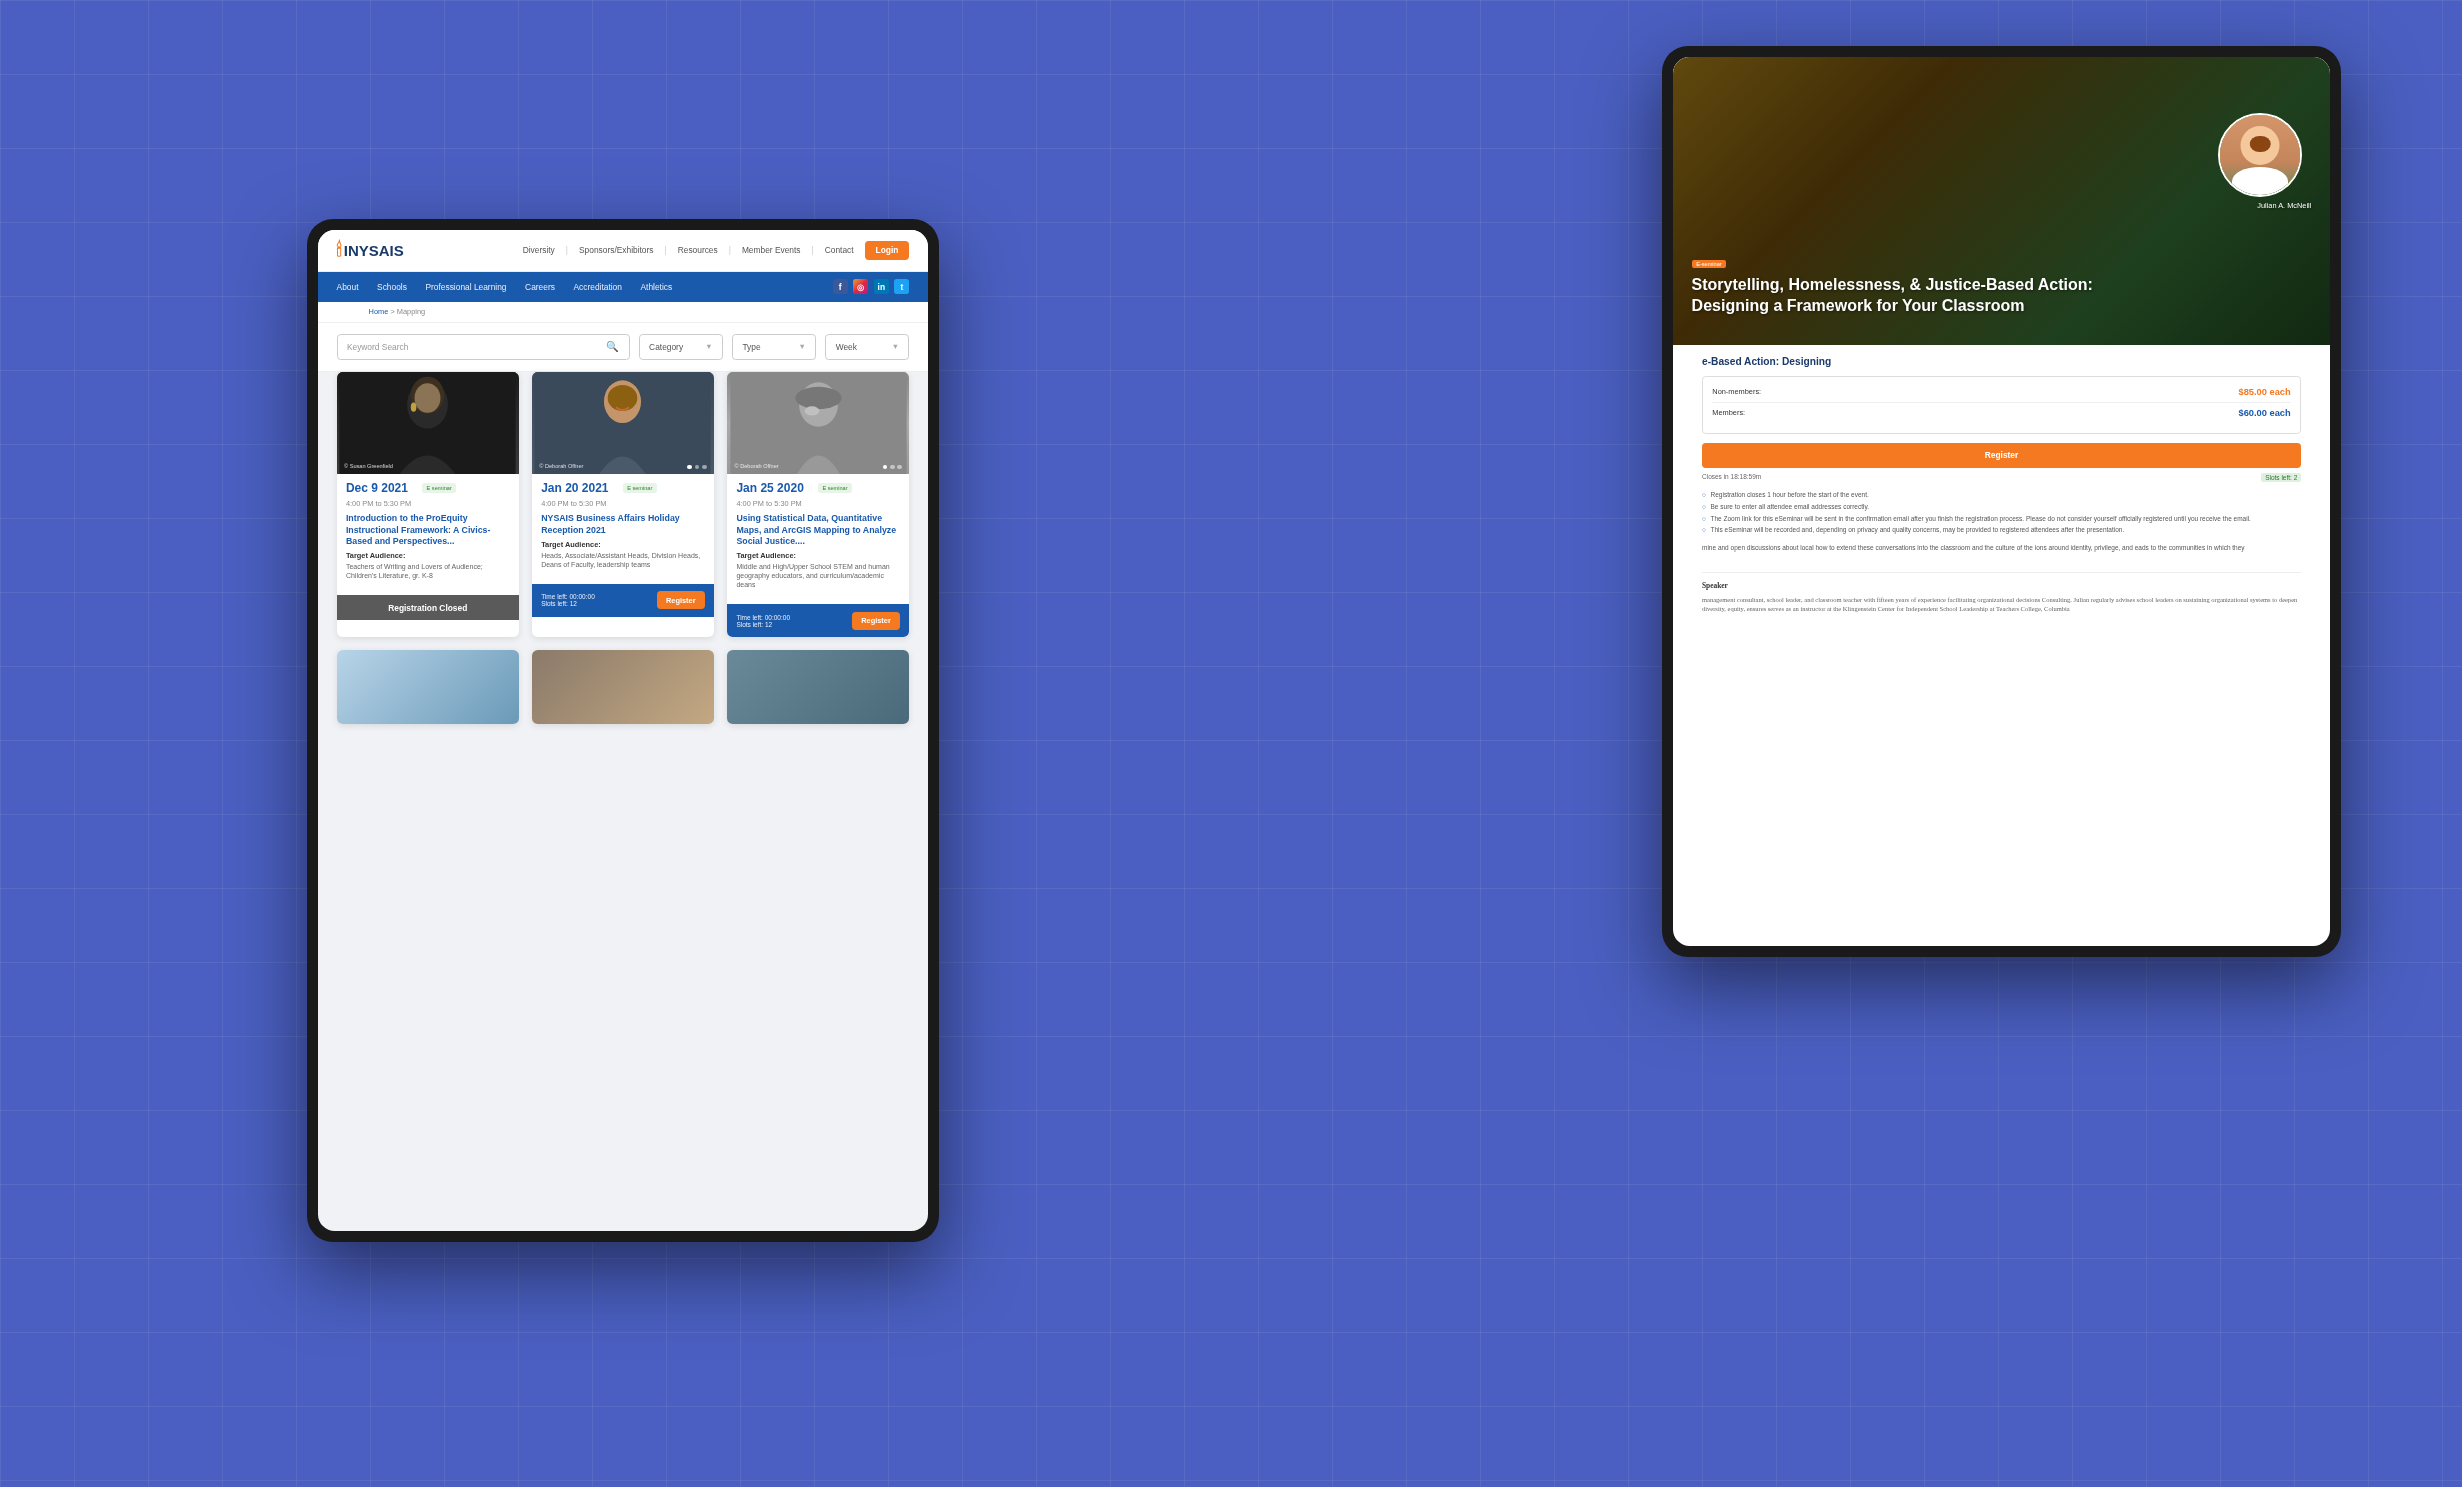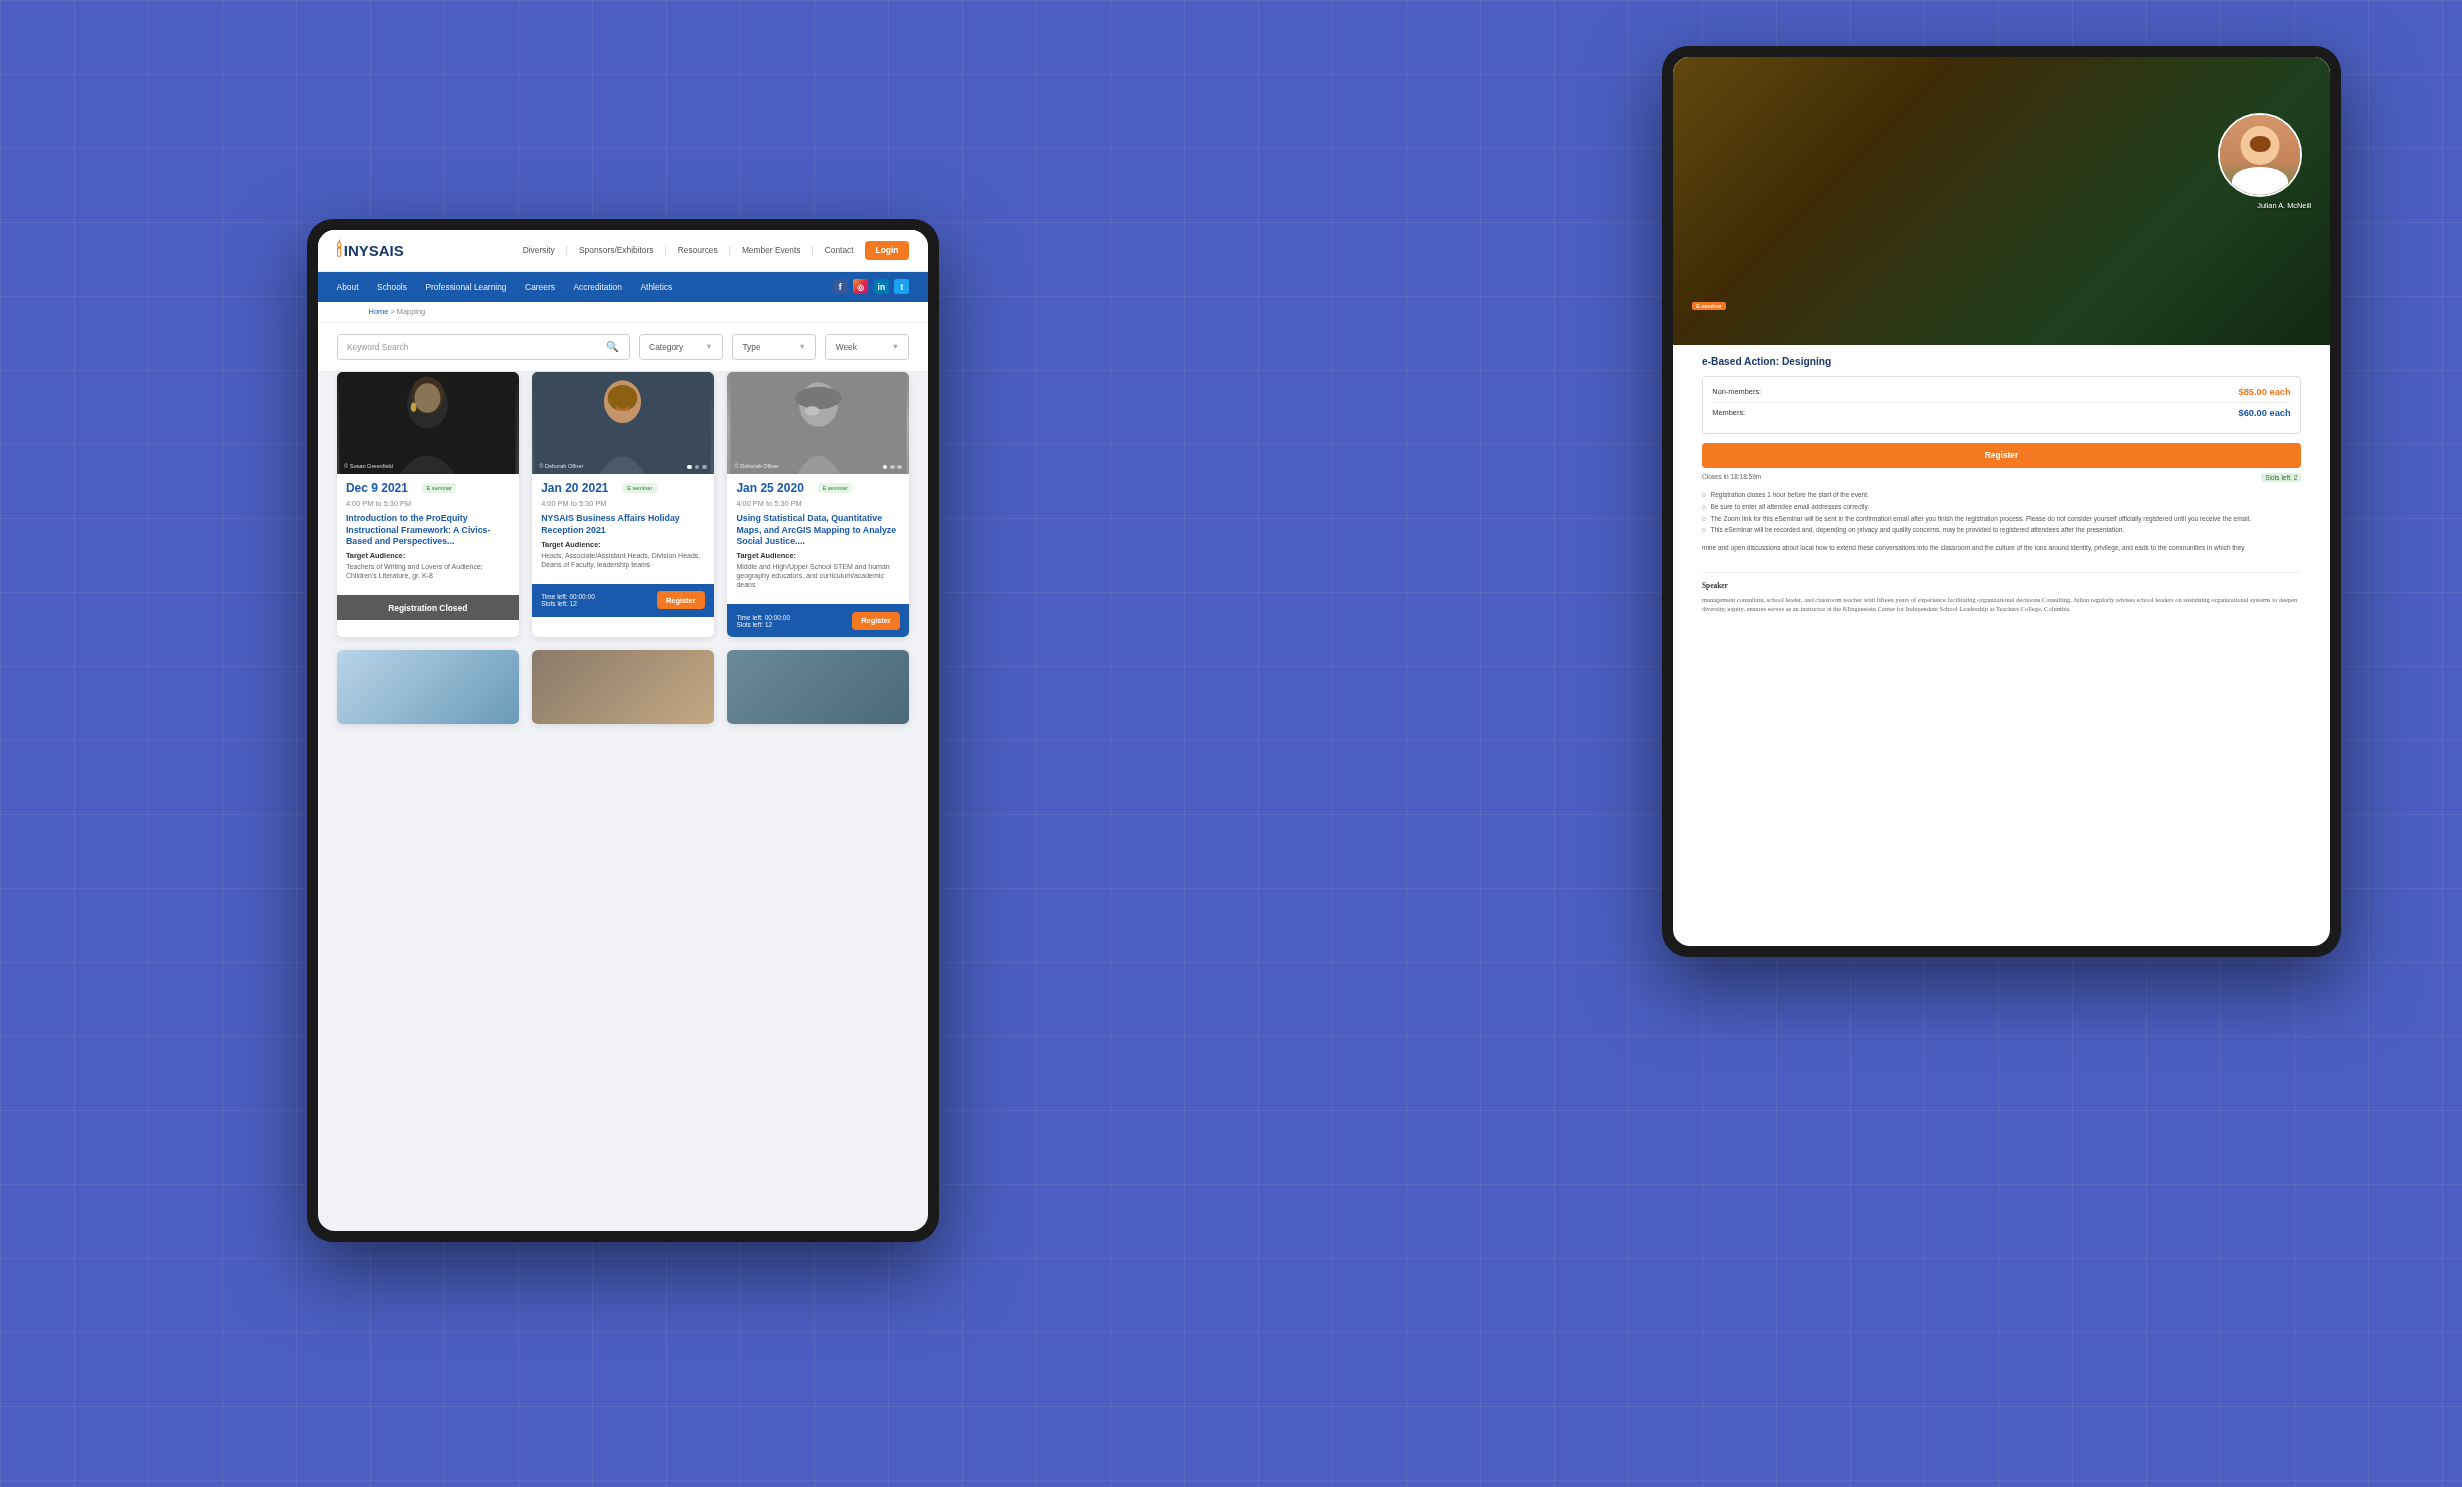--- a/index.html
+++ b/index.html
@@ -599,20 +599,21 @@
         <div class="ft-social-icon li">in</div>
         <div class="ft-social-icon tw">t</div>
       </div>
     </div>
 
     <div class="bt-hero">
       <div class="bt-hero-bg"></div>
       <div class="bt-hero-overlay"></div>
       <div class="bt-hero-content">
         <div class="bt-event-label">E-seminar</div>
+        <div class="bt-hero-title">Storytelling, Homelessness, &amp; Justice-Based Action: Designing a Framework for Your Classroom</div>
       </div>
 
       <div class="bt-avatar">
         <div class="bt-avatar-face">
 
           <div style="position:relative;width:100%;height:100%;background:linear-gradient(180deg,#d4956a 0%,#c4855a 60%, #5a8a5a 100%);">
             <div style="position:absolute;top:11px;left:50%;transform:translateX(-50%);width:39px;height:39px;border-radius:50%;background:#f4c89a;"></div>
             <div style="position:absolute;top:20.5px;left:50%;transform:translateX(-50%);width:20.5px;height:16.7px;border-radius:50%;background:#8B4513;"></div>
             <div style="position:absolute;bottom:0;left:50%;transform:translateX(-50%);width:56px;height:28px;background:#fff;border-radius:50% 50% 0 0;"></div>
           </div>

